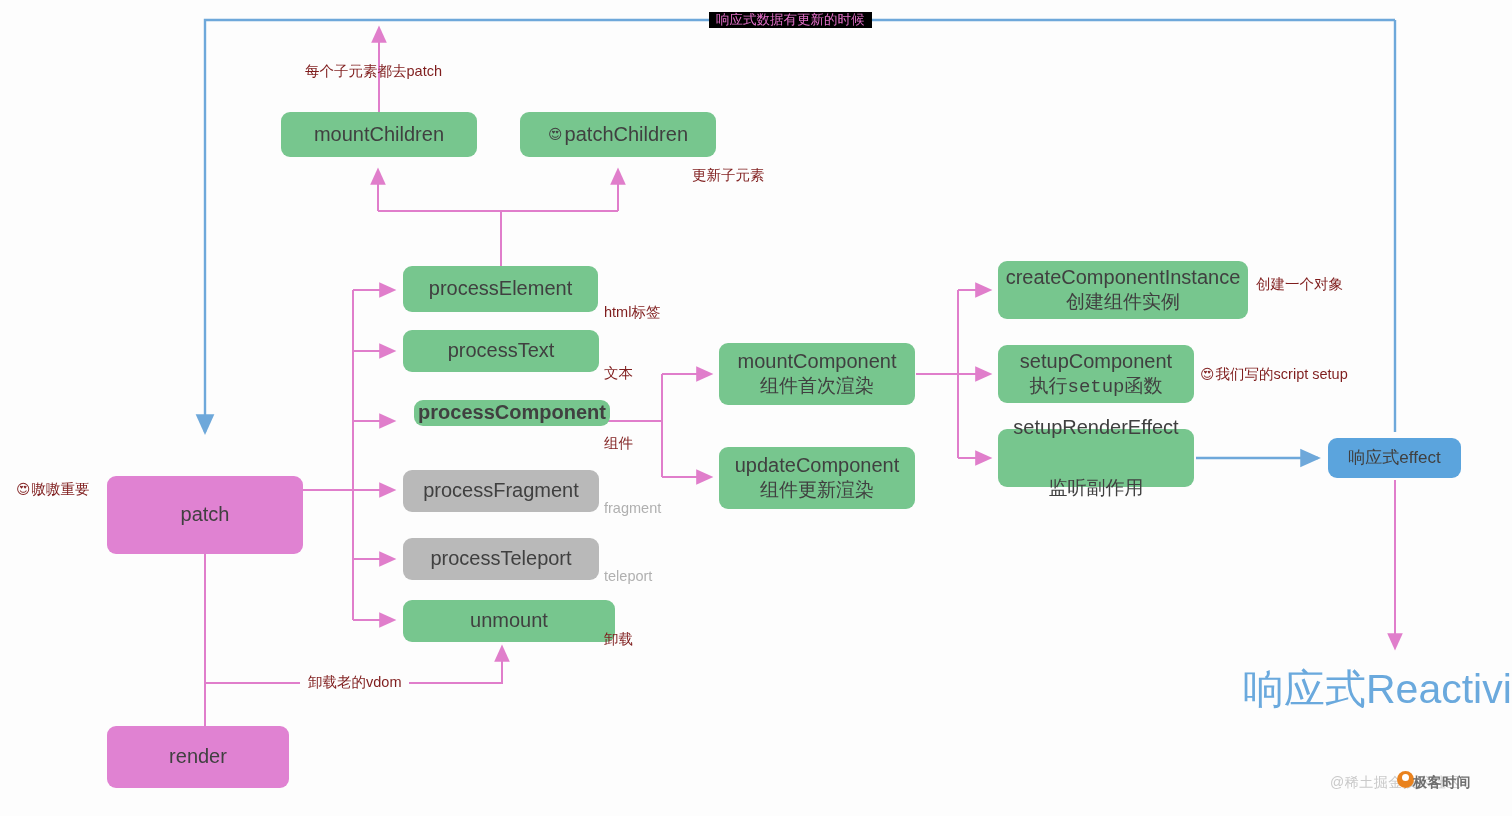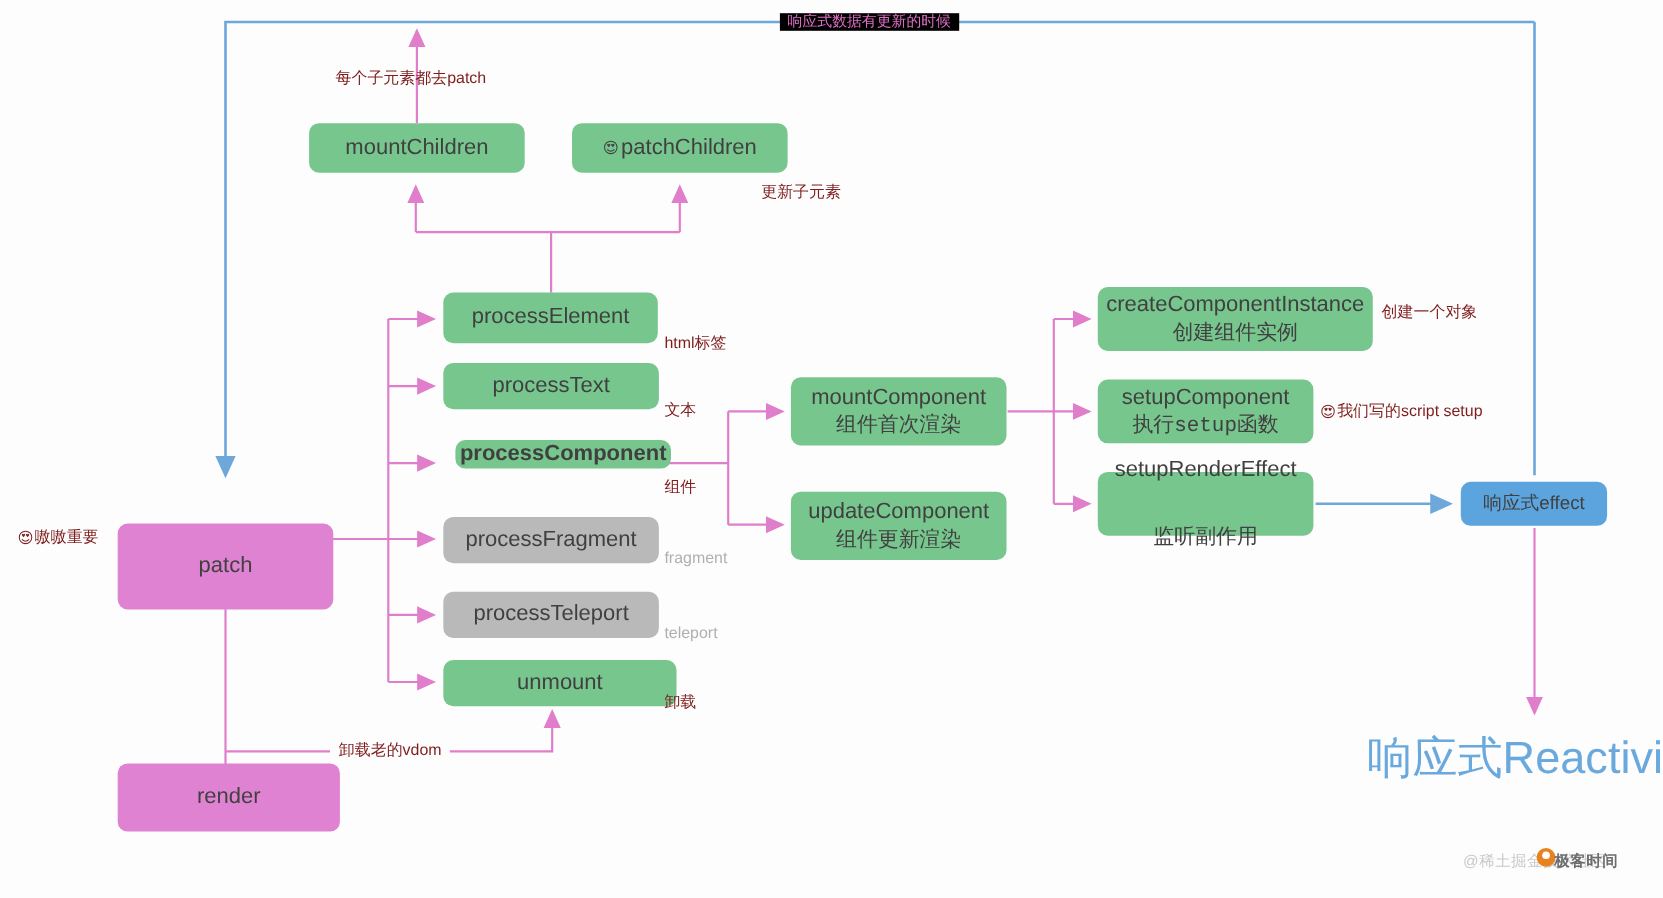--- a/index.html
+++ b/index.html
@@ -157,21 +157,21 @@
   </div>
 
   <div class="node green" style="left:403px;top:600px;width:212px;height:42px;">
     <span class="l1">unmount</span>
   </div>
 
   <div class="node pink" style="left:107px;top:459px;width:196px;height:78px;margin-top:17px;">
     <span class="l1">patch</span>
   </div>
 
-  <div class="node pink" style="left:107px;top:694px;width:202px;height:62px;">
+  <div class="node pink" style="left:107px;top:726px;width:182px;height:62px;">
     <span class="l1">render</span>
   </div>
 
   <div class="node green" style="left:719px;top:343px;width:196px;height:62px;">
     <span class="l1">mountComponent</span>
     <span class="l2">组件首次渲染</span>
   </div>
 
   <div class="node green" style="left:719px;top:447px;width:196px;height:62px;">
     <span class="l1">updateComponent</span>

